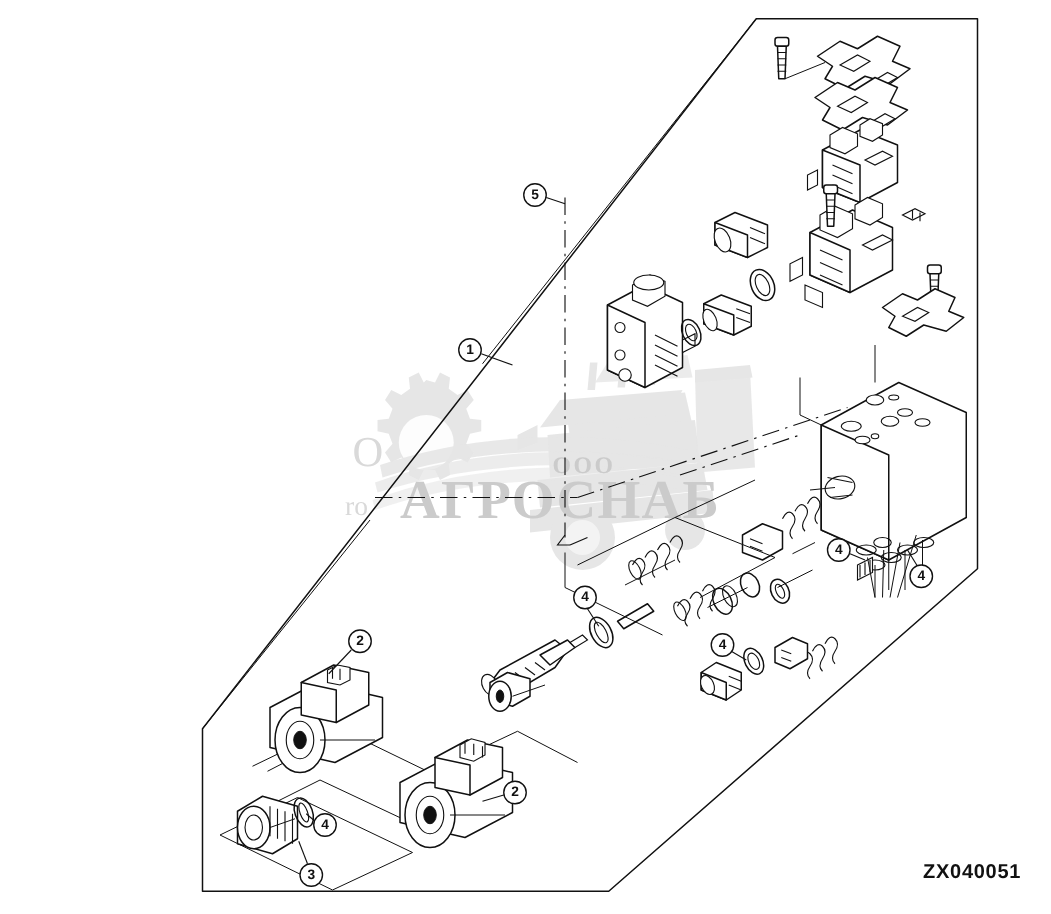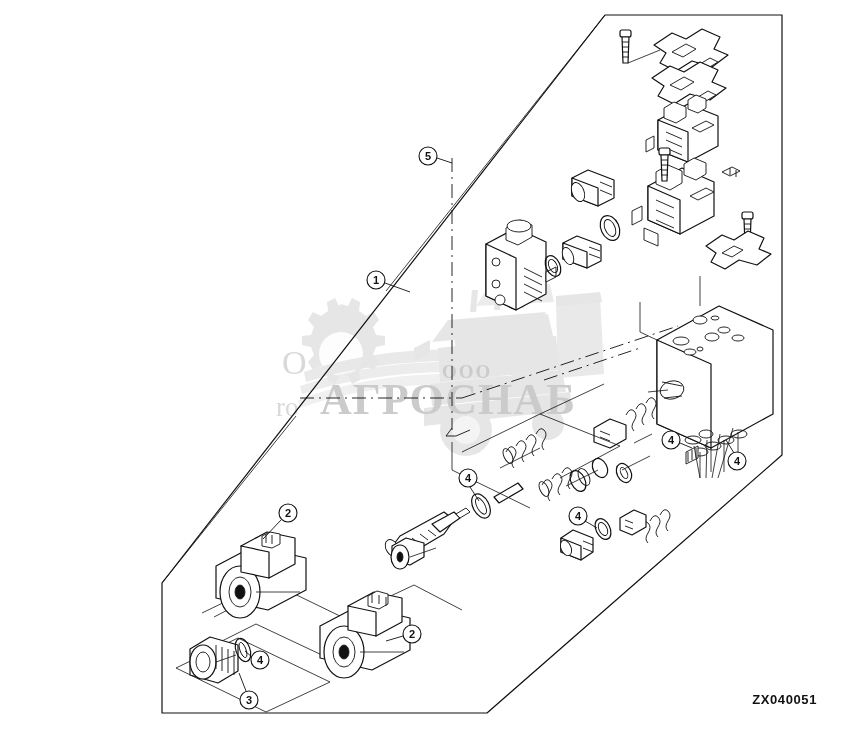--- a/index.html
+++ b/index.html
@@ -10,29 +10,29 @@
     color:#1a1a1a;
   }
   #stage{position:absolute;left:0;top:0;width:841px;height:731px;}
   svg.layer{position:absolute;left:0;top:0;width:841px;height:731px;display:block;}
   #wm-layer{z-index:2;}
   #art-layer{z-index:3;}
   #label-layer{z-index:4;}
   .partno{
     position:absolute;right:24px;bottom:24px;z-index:6;
     font-family:"Liberation Sans", sans-serif;
-    font-size:13px;font-weight:bold;letter-spacing:.6px;color:#111;
+    font-size:16px;font-weight:bold;letter-spacing:.6px;color:#111;
   }
   .ghost{
     position:absolute;z-index:1;color:#d9d9d9;
     font-family:"Liberation Serif", serif;font-size:34px;
     user-select:none;
   }
   #ghost-a{left:282px;top:344px;}
-  #ghost-b{left:276px;top:392px;font-size:27px;}
+  #ghost-b{left:276px;top:392px;font-size:22px;}
 </style>
 </head>
 <body>
 
 <div id="stage">
 
   <div class="ghost" id="ghost-a">O</div>
   <div class="ghost" id="ghost-b">ro</div>
 
   <svg class="layer" id="wm-layer" viewBox="0 0 841 731">

